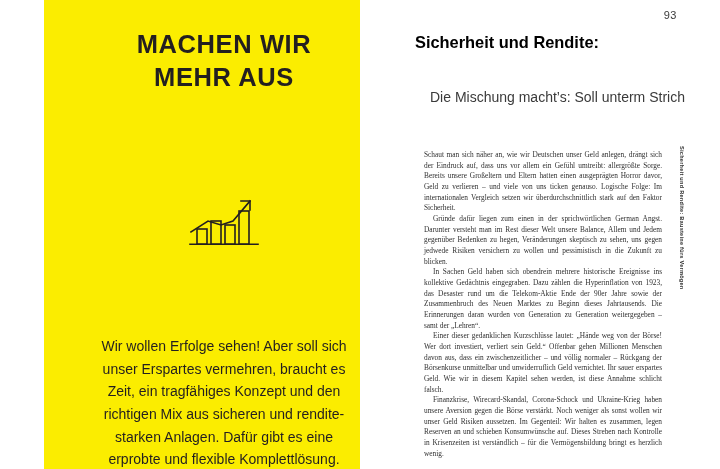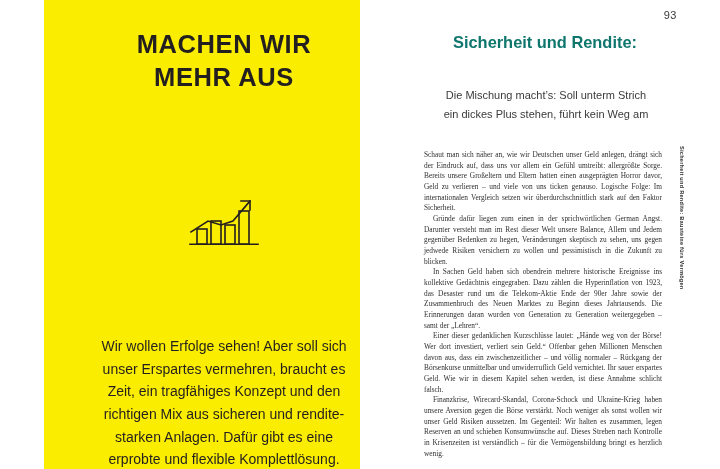--- a/index.html
+++ b/index.html
@@ -83,37 +83,36 @@
     font-family: "Liberation Sans", sans-serif;
     font-size: 11px;
     color: #3b3b3b;
     letter-spacing: 0.5px;
   }
   .chapter-title {
     position: absolute;
     left: 55px;
     top: 32px;
     width: 260px;
-    text-align: center;
     font-family: "Liberation Sans", sans-serif;
     font-weight: bold;
     font-size: 16.4px;
     line-height: 1.26;
-    color: #0f766e;
+    color: #000000;
   }
   .chapter-title .ct-line { display: block; white-space: nowrap; }
 
   .standfirst {
     position: absolute;
     left: 70px;
     top: 86px;
     width: 232px;
     text-align: center;
     font-family: "Liberation Sans", sans-serif;
-    font-size: 11px;
+    font-size: 14px;
     line-height: 1.70;
     color: #3a3a3a;
   }
   .standfirst .sf-line { display: block; white-space: nowrap; }
 
   .body-copy {
     position: absolute;
     left: 64px;
     top: 150px;
     width: 238px;
@@ -183,21 +182,20 @@
   <div class="right-page">
 
     <div class="folio">93</div>
 
     <div class="chapter-title">
       <span class="ct-line">Sicherheit und Rendite:</span>
     </div>
 
     <div class="standfirst">
       <span class="sf-line">Die Mischung macht’s: Soll unterm Strich</span>
-      <span class="sf-line">ein dickes Plus stehen, führt kein Weg am</span>
     </div>
 
     <div class="body-copy">
       <p>Schaut man sich näher an, wie wir Deutschen unser Geld anlegen, drängt sich der Eindruck auf, dass uns vor allem ein Gefühl umtreibt: allergrößte Sorge. Bereits unsere Großeltern und Eltern hatten einen ausgeprägten Horror davor, Geld zu verlieren – und viele von uns ticken genauso. Logische Folge: Im internationalen Vergleich setzen wir überdurchschnittlich stark auf den Faktor Sicherheit.</p>
       <p>Gründe dafür liegen zum einen in der sprichwörtlichen German Angst. Darunter versteht man im Rest dieser Welt unsere Balance, Allem und Jedem gegenüber Bedenken zu hegen, Veränderungen skeptisch zu sehen, uns gegen jedwede Risiken versichern zu wollen und pessimistisch in die Zukunft zu blicken.</p>
       <p>In Sachen Geld haben sich obendrein mehrere historische Ereignisse ins kollektive Gedächtnis eingegraben. Dazu zählen die Hyperinflation von 1923, das Desaster rund um die Telekom-Aktie Ende der 90er Jahre sowie der Zusammenbruch des Neuen Marktes zu Beginn dieses Jahrtausends. Die Erinnerungen daran wurden von Generation zu Generation weitergegeben – samt der „Lehren“.</p>
       <p>Einer dieser gedanklichen Kurzschlüsse lautet: „Hände weg von der Börse! Wer dort investiert, verliert sein Geld.“ Offenbar gehen Millionen Menschen davon aus, dass ein zwischenzeitlicher – und völlig normaler – Rückgang der Börsenkurse unmittelbar und unwiderruflich Geld vernichtet. Ihr sauer erspartes Geld. Wie wir in diesem Kapitel sehen werden, ist diese Annahme schlicht falsch.</p>
       <p>Finanzkrise, Wirecard-Skandal, Corona-Schock und Ukraine-Krieg haben unsere Aversion gegen die Börse verstärkt. Noch weniger als sonst wollen wir unser Geld Risiken aussetzen. Im Gegenteil: Wir halten es zusammen, legen Reserven an und schieben Konsumwünsche auf. Dieses Streben nach Kontrolle in Krisenzeiten ist verständlich – für die Vermögensbildung bringt es herzlich wenig.</p>
     </div>
 

